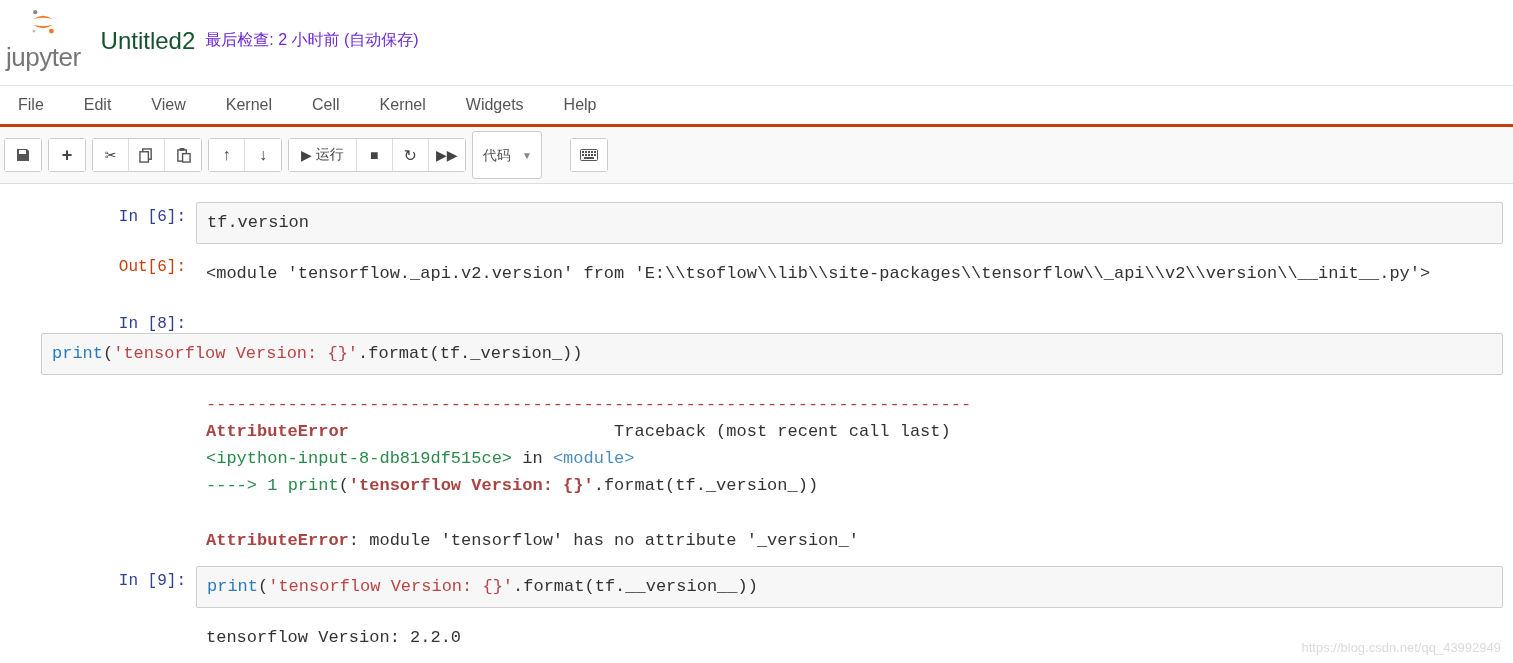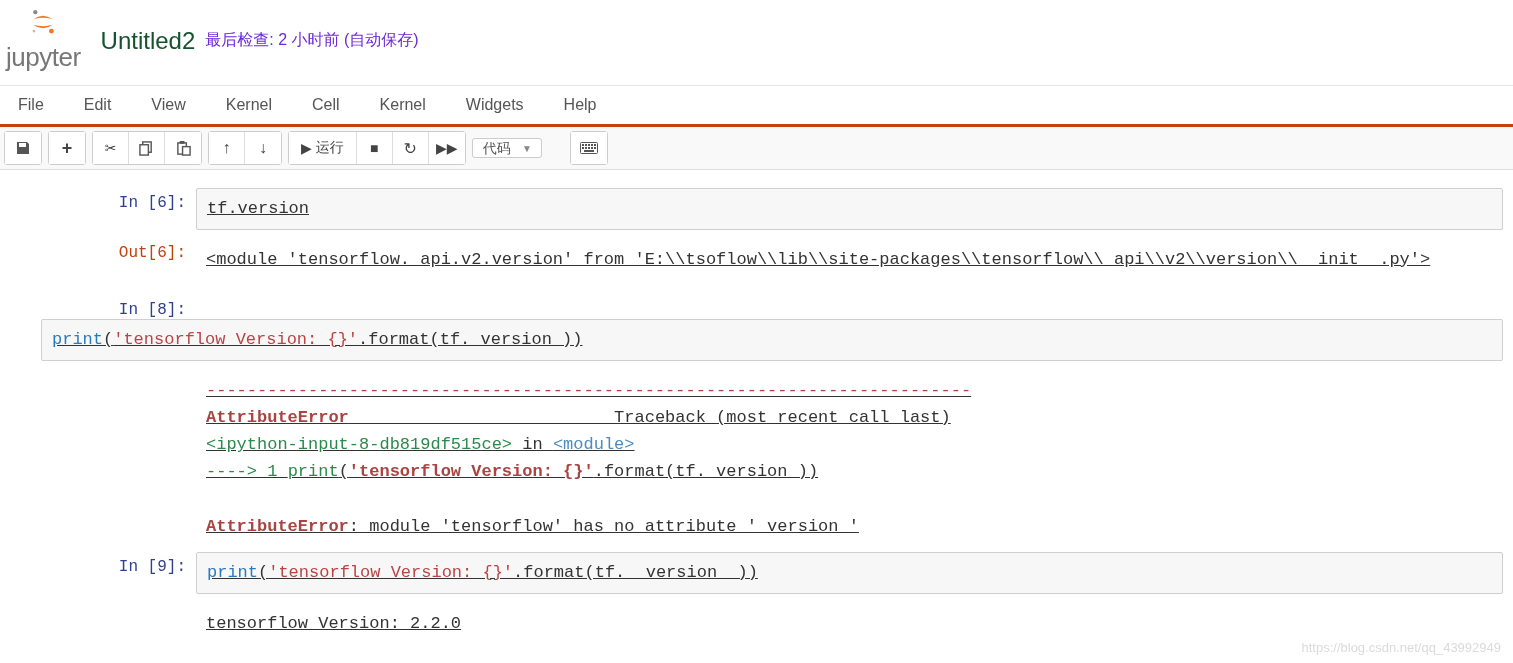--- a/index.html
+++ b/index.html
@@ -9,30 +9,30 @@
 .logo-text { font-size: 26px; color: #777; font-weight: 400; letter-spacing: -0.5px; }
 .title { font-size: 24px; color: #14532d; font-weight: 400; margin-right: 10px; }
 .checkpoint { font-size: 16px; color: #6d28d9; }
 .menubar { display: flex; gap: 40px; padding: 10px 18px; background: #fff; border-bottom: 3px solid #c2410c; font-size: 16px; color: #555; }
 .menubar > div { cursor: pointer; }
 .toolbar { display: flex; align-items: center; padding: 4px 4px; background: #f9f9f9; border-bottom: 1px solid #ddd; gap: 6px; }
 .tb-group { display: flex; border: 1px solid #ccc; border-radius: 3px; background: #fff; }
 .tb-btn { width: 36px; height: 32px; display: flex; align-items: center; justify-content: center; border: none; border-right: 1px solid #ddd; background: #fff; cursor: pointer; font-size: 14px; color: #444; }
 .tb-btn:last-child { border-right: none; }
 .tb-btn.wide { width: auto; padding: 0 12px; gap: 4px; }
-.tb-select { height: 20px; border: 1px solid #ccc; border-radius: 3px; padding: 0 30px 0 10px; background: #fff; font-size: 14px; color: #555; appearance: none; position: relative; }
+.tb-select { height: 48px; border: 1px solid #ccc; border-radius: 3px; padding: 0 30px 0 10px; background: #fff; font-size: 14px; color: #555; appearance: none; position: relative; }
 .select-wrap { position: relative; }
 .select-wrap::after { content: "▼"; position: absolute; right: 10px; top: 50%; transform: translateY(-50%); font-size: 10px; color: #888; pointer-events: none; }
 .notebook { padding: 10px 0 20px 0; }
 .cell { display: flex; margin: 8px 0; padding-left: 41px; }
 .prompt { width: 155px; text-align: right; padding: 6px 10px 0 0; font-family: "Courier New", monospace; font-size: 16px; flex-shrink: 0; }
 .prompt.in { color: #2e3f8f; }
 .prompt.out { color: #c2410c; }
 .prompt.empty { color: #2e3f8f; }
-.cell-body { flex: 1; min-width: 0; padding-right: 10px; text-decoration: underline; }
+.cell-body { flex: 1; min-width: 0; padding-right: 10px; }
 .input-area { border: 1px solid #cfcfcf; background: #f7f7f7; border-radius: 2px; padding: 8px 10px; font-family: "Courier New", monospace; font-size: 17px; line-height: 1.4; white-space: pre; overflow-x: auto; }
 .output-area { padding: 8px 0 4px 10px; font-family: "Courier New", monospace; font-size: 17px; line-height: 1.6; white-space: pre-wrap; color: #333; }
 .code-fn { color: #2a7ac0; }
 .code-str { color: #b94444; }
 .code-id { color: #333; }
 .err-sep { color: #a94442; }
 .err-name { color: #a94442; font-weight: bold; }
 .err-loc { color: #2a8a4a; }
 .err-in { color: #4b8bbe; }
 .err-arrow { color: #2a8a4a; }

